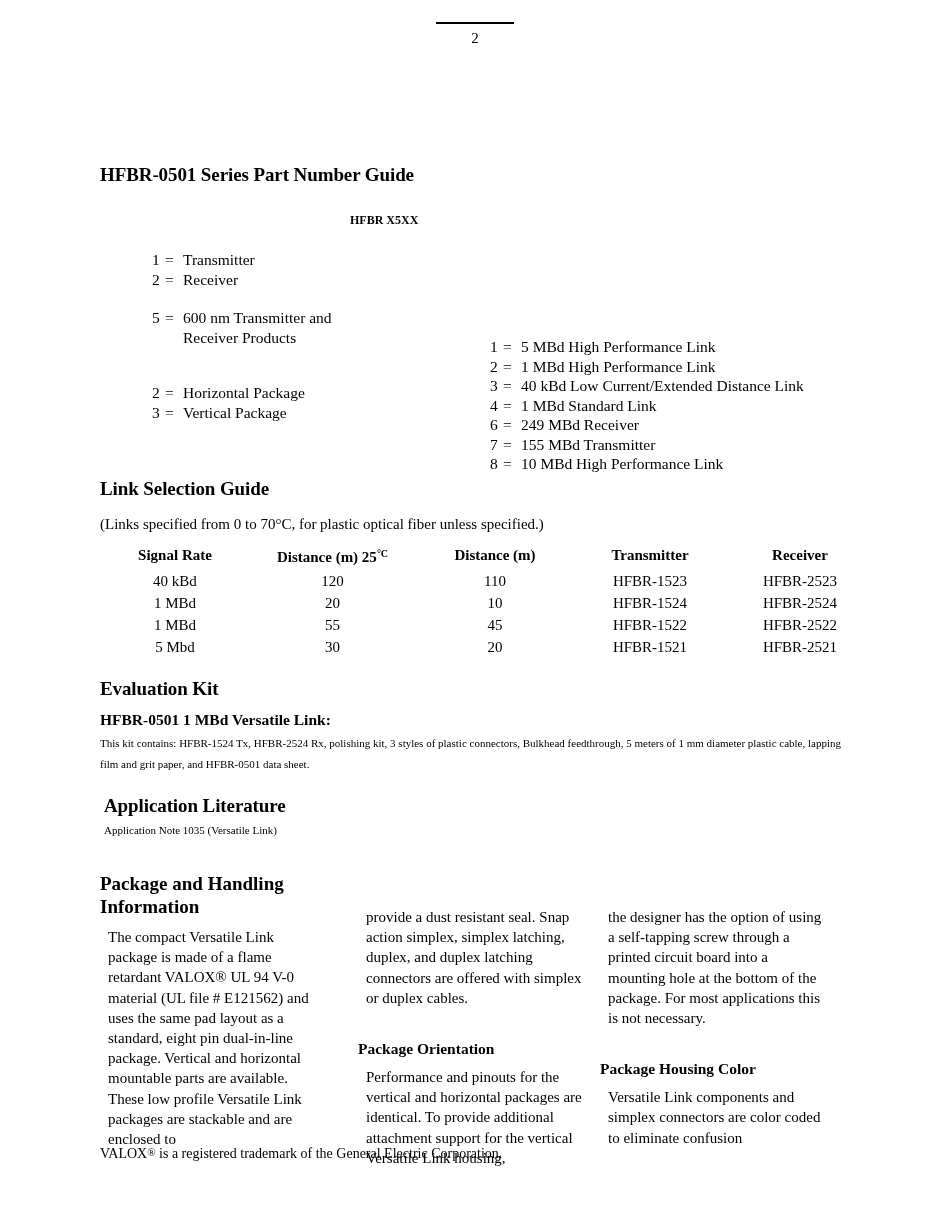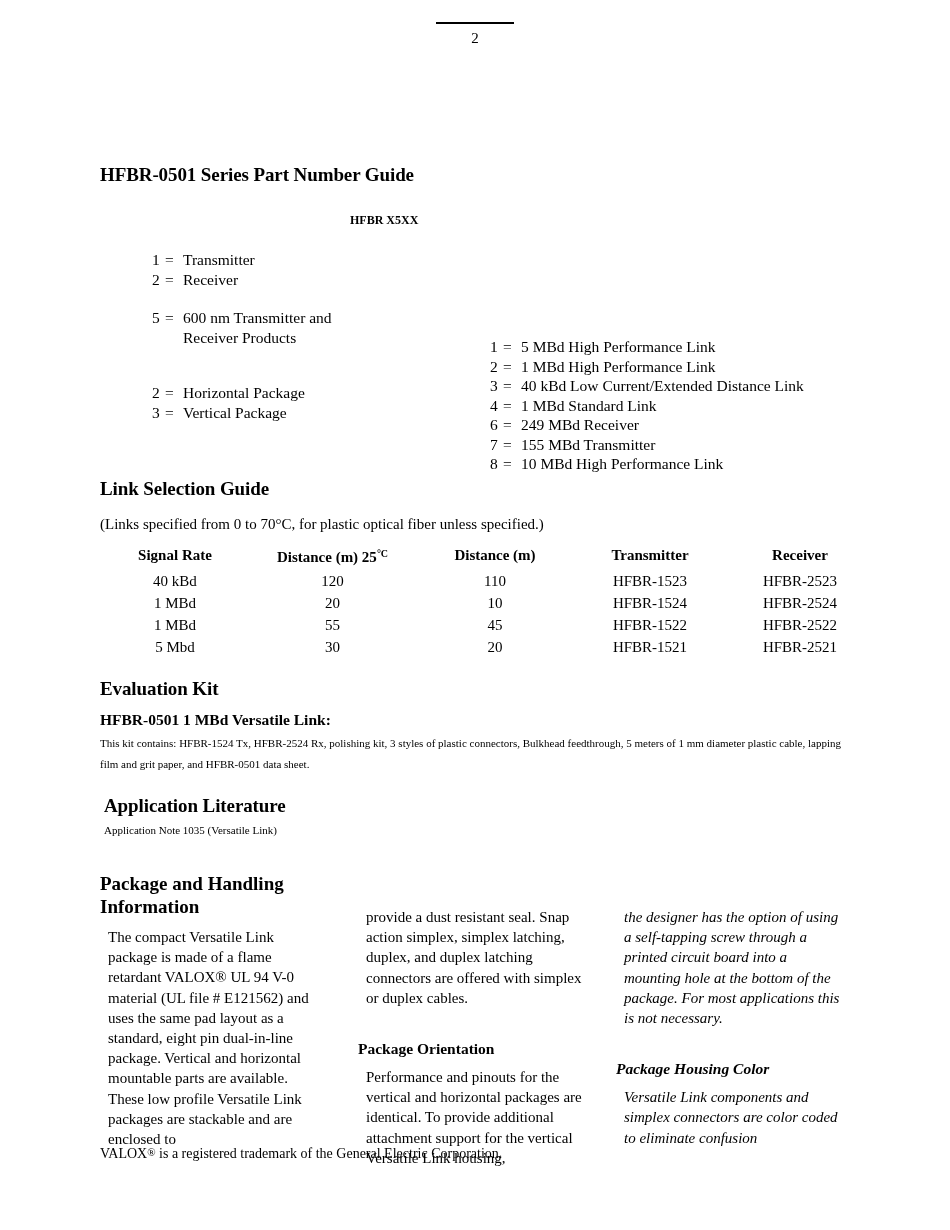--- a/index.html
+++ b/index.html
@@ -161,21 +161,21 @@
   }
   .pkg-col {
     position: absolute;
     top: 0;
     width: 232px;
     font-size: 15px;
     line-height: 20.2px;
   }
   .pkg-col.col1 { left: 0; }
   .pkg-col.col2 { left: 258px; }
-  .pkg-col.col3 { left: 516px; font-style: italic; }
+  .pkg-col.col3 { left: 500px; }
 
   .pkg-title {
     font-size: 19px;
     font-weight: bold;
     line-height: 22.5px;
     margin: 0 0 9px 0;
   }
   .pkg-sub {
     font-size: 15.5px;
     font-weight: bold;

